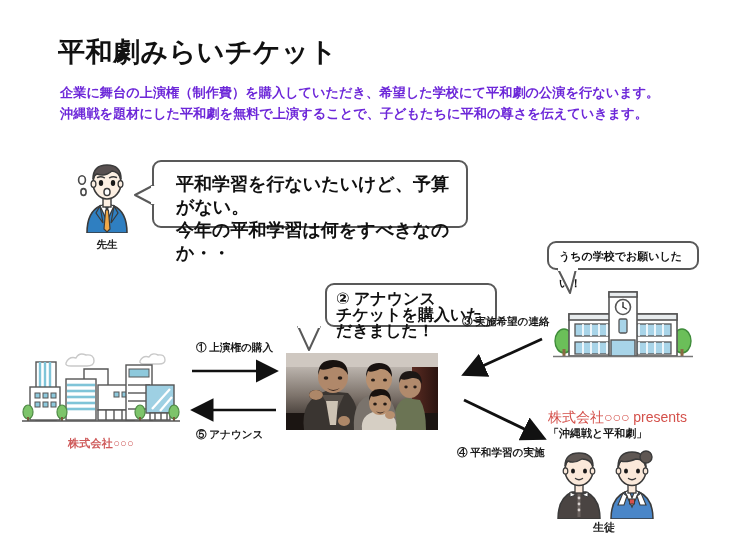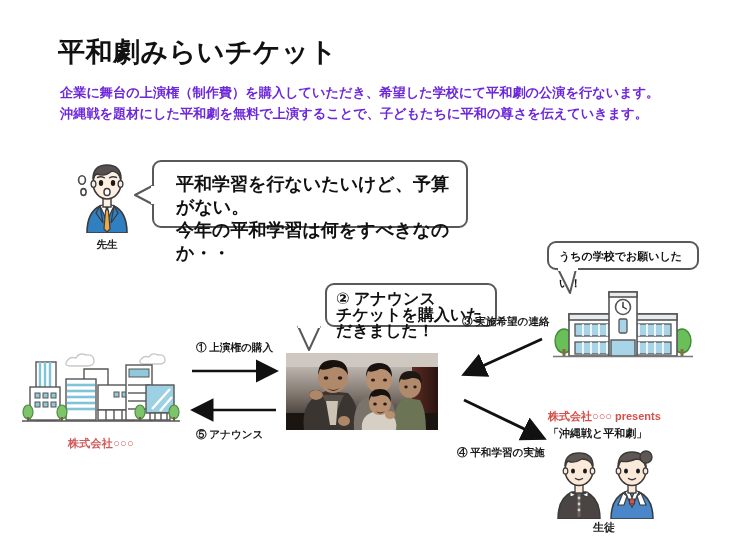--- a/index.html
+++ b/index.html
@@ -125,21 +125,21 @@
     font-family: Liberation Serif, serif;
   }
   #label-1 { left: 196px; top: 341px; }
   #label-5 { left: 196px; top: 428px; }
   #label-3 { left: 462px; top: 315px; }
   #label-4 { left: 457px; top: 446px; }
 
   
   #presents-line1 {
     left: 548px; top: 409px;
-    font-size: 11px; font-weight: 700;
+    font-size: 14px; font-weight: 400;
     color: #d4504a;
     white-space: nowrap;
   }
   #presents-line2 {
     left: 548px; top: 426px;
     font-size: 11px; font-weight: 700;
     color: #1a1a1a;
     white-space: nowrap;
   }
 </style>

